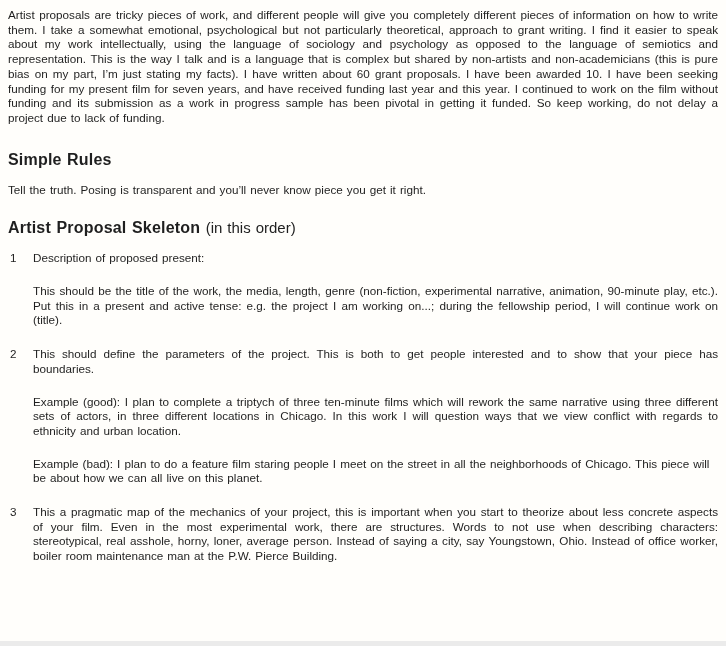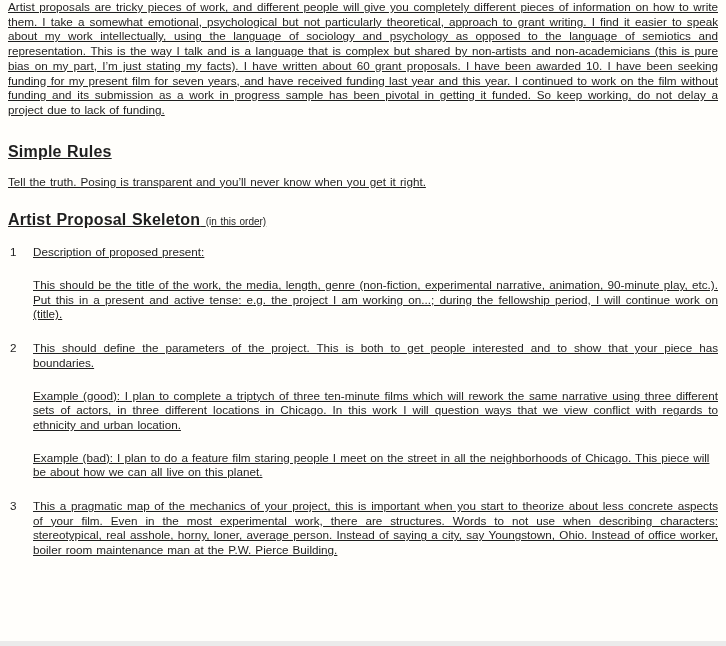--- a/index.html
+++ b/index.html
@@ -10,25 +10,24 @@
   body {
     width: 726px;
     height: 646px;
     position: relative;
     overflow: hidden;
     font-family: "Liberation Sans", sans-serif;
     color: #1f1f1f;
   }
   .page {
     width: 710px;
-    padding: 0 8px 0 8px;
+    padding: 8px 8px 0 8px;
     font-size: 11.7px;
     line-height: 14.7px;
     word-spacing: 0.8px;
-    text-decoration: underline;
   }
   p {
     margin: 0;
   }
   .justify {
     text-align: justify;
   }
   .heading {
     font-size: 16px;
     line-height: 19px;
@@ -36,21 +35,21 @@
     letter-spacing: 0.2px;
   }
   .heading-rules {
     margin: 24px 0 14px 0;
   }
   .heading-skeleton {
     margin: 21px 0 14px 0;
   }
   .heading-note {
     font-weight: 400;
-    font-size: 10px;
+    font-size: 15px;
     letter-spacing: 0;
   }
   .skeleton-item {
     position: relative;
     padding-left: 25px;
     margin-bottom: 19px;
   }
   .skeleton-item:last-child {
     margin-bottom: 0;
   }
@@ -77,21 +76,21 @@
 </head>
 <body>
 
 <div class="page">
 
   <p class="justify">Artist proposals are tricky pieces of work, and different people will give you completely different pieces of information on how to write them. I take a somewhat emotional, psychological but not particularly theoretical, approach to grant writing. I find it easier to speak about my work intellectually, using the language of sociology and psychology as opposed to the language of semiotics and representation. This is the way I talk and is a language that is complex but shared by non-artists and non-academicians (this is pure bias on my part, I’m just stating my facts). I have written about 60 grant proposals. I have been awarded 10. I have been seeking funding for my present film for seven years, and have received funding last year and this year. I continued to work on the film without funding and its submission as a work in progress sample has been pivotal in getting it funded. So keep working, do not delay a project due to lack of funding.</p>
 
   <h2 class="heading heading-rules">Simple Rules</h2>
 
   <div>
-    <p>Tell the truth. Posing is transparent and you’ll never know when you get it right.</p>
+    <p>Tell the truth. Posing is transparent and you’ll never know piece you get it right.</p>
   </div>
 
   <h2 class="heading heading-skeleton"><span>Artist Proposal Skeleton</span> <span class="heading-note">(in this order)</span></h2>
 
   <div>
 
     <div class="skeleton-item">
       <span class="item-number">1</span>
       <p>Description of proposed present:</p>
       <p class="item-para justify">This should be the title of the work, the media, length, genre (non-fiction, experimental narrative, animation, 90-minute play, etc.). Put this in a present and active tense: e.g. the project I am working on...; during the fellowship period, I will continue work on (title).</p>

